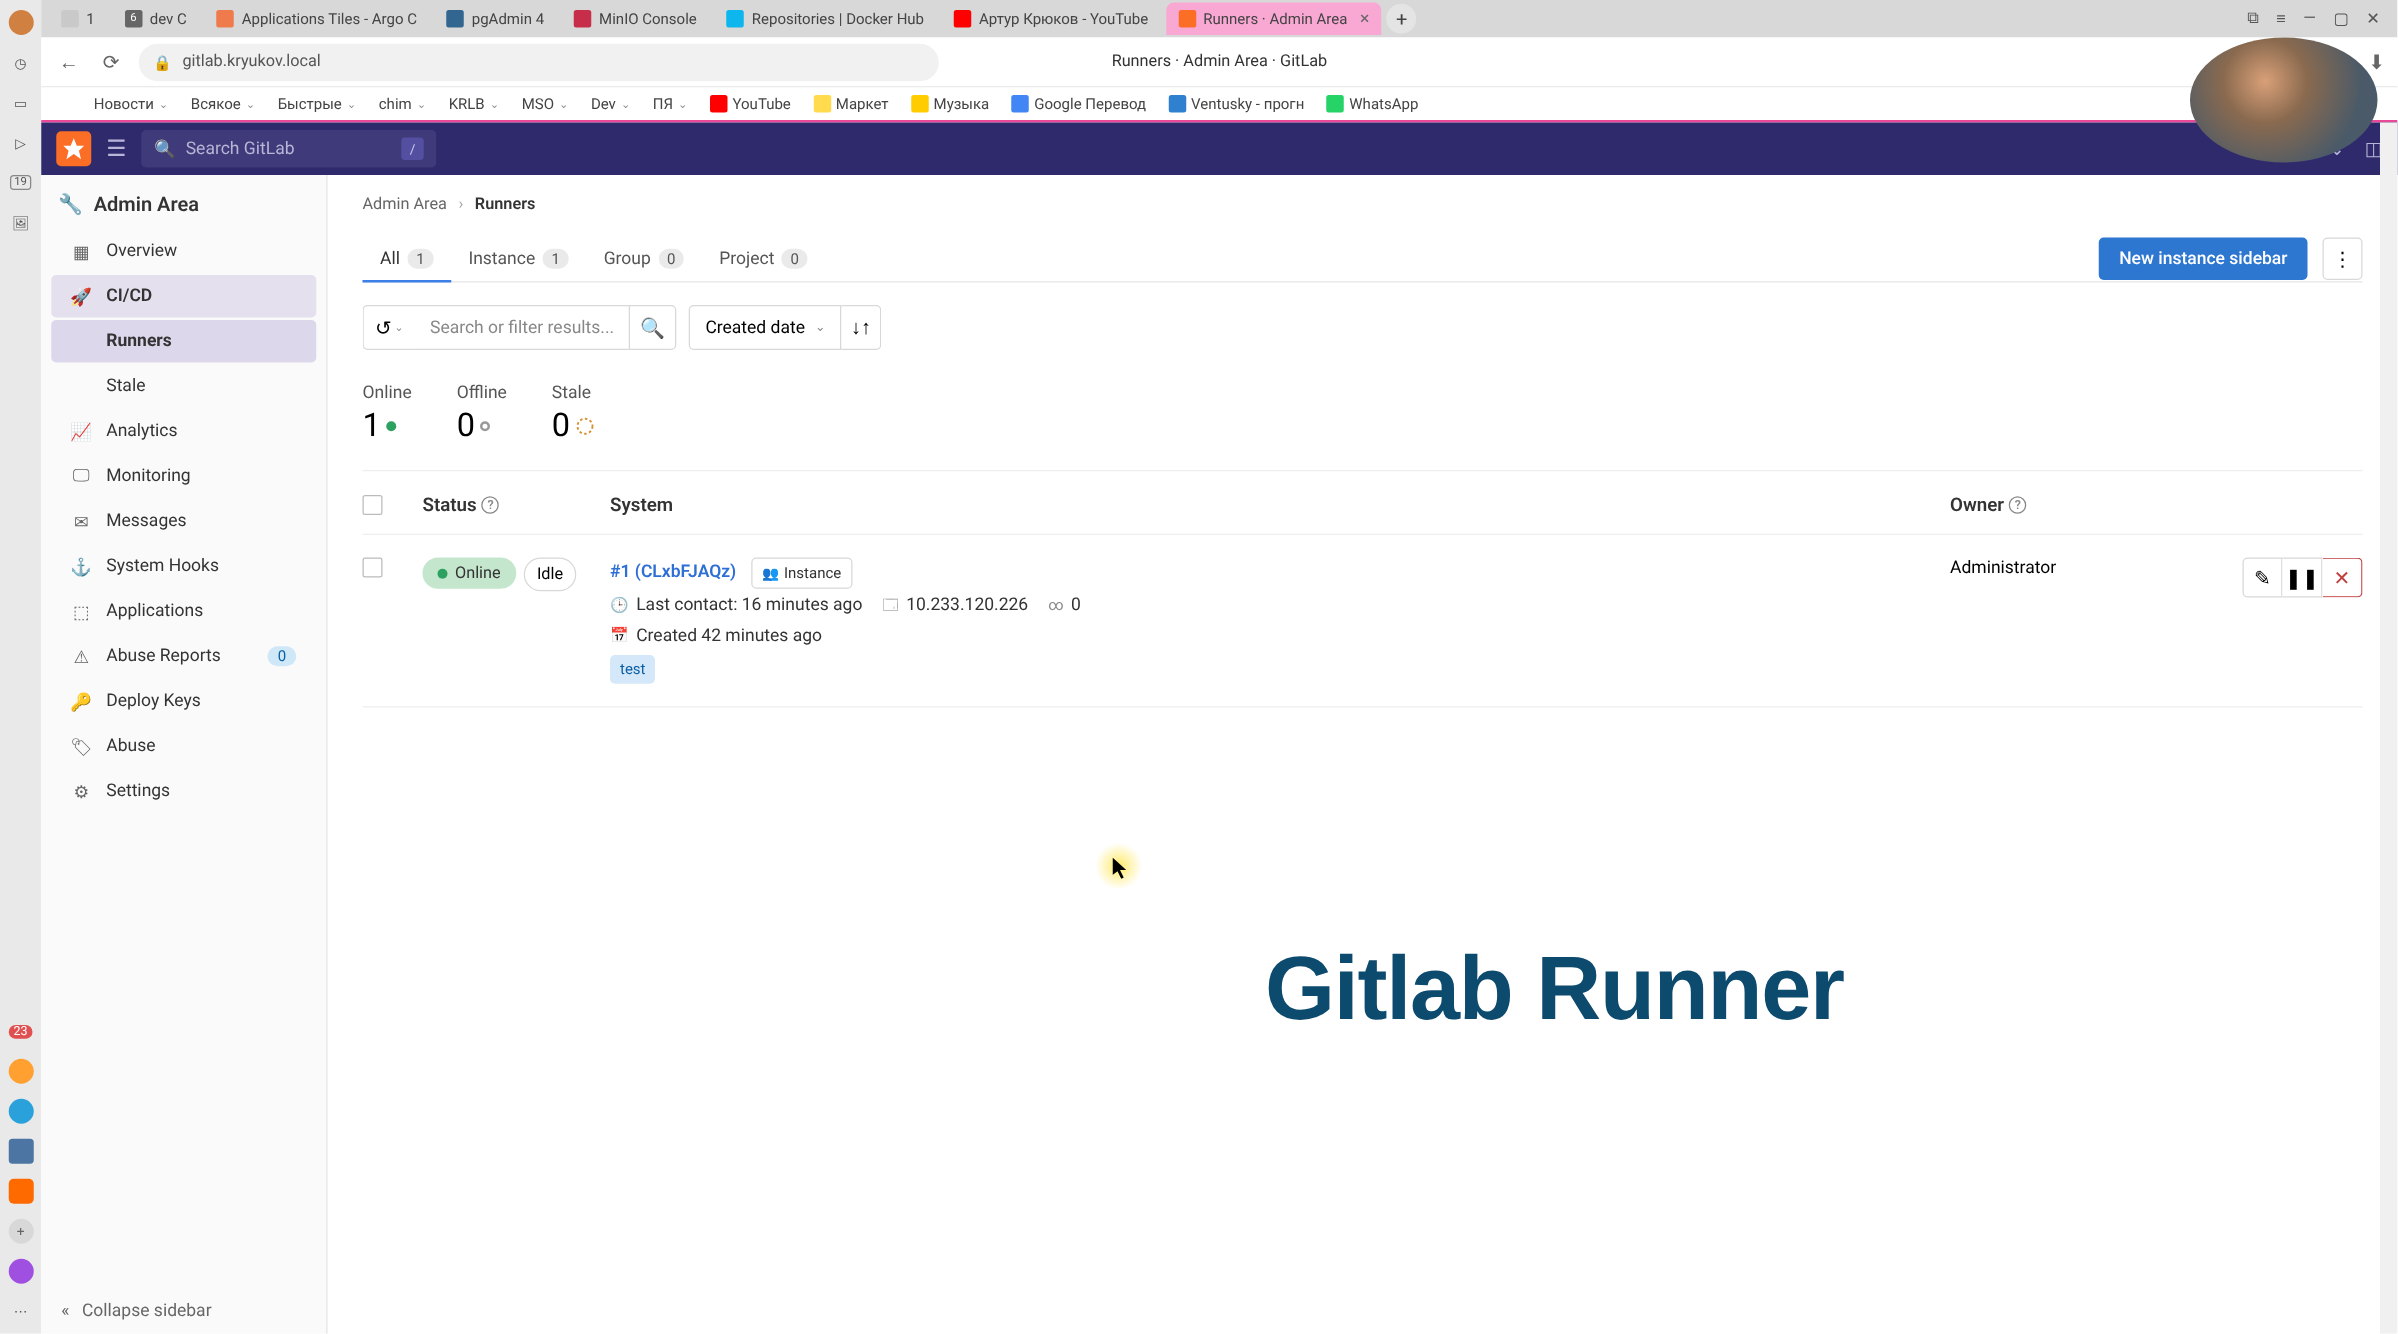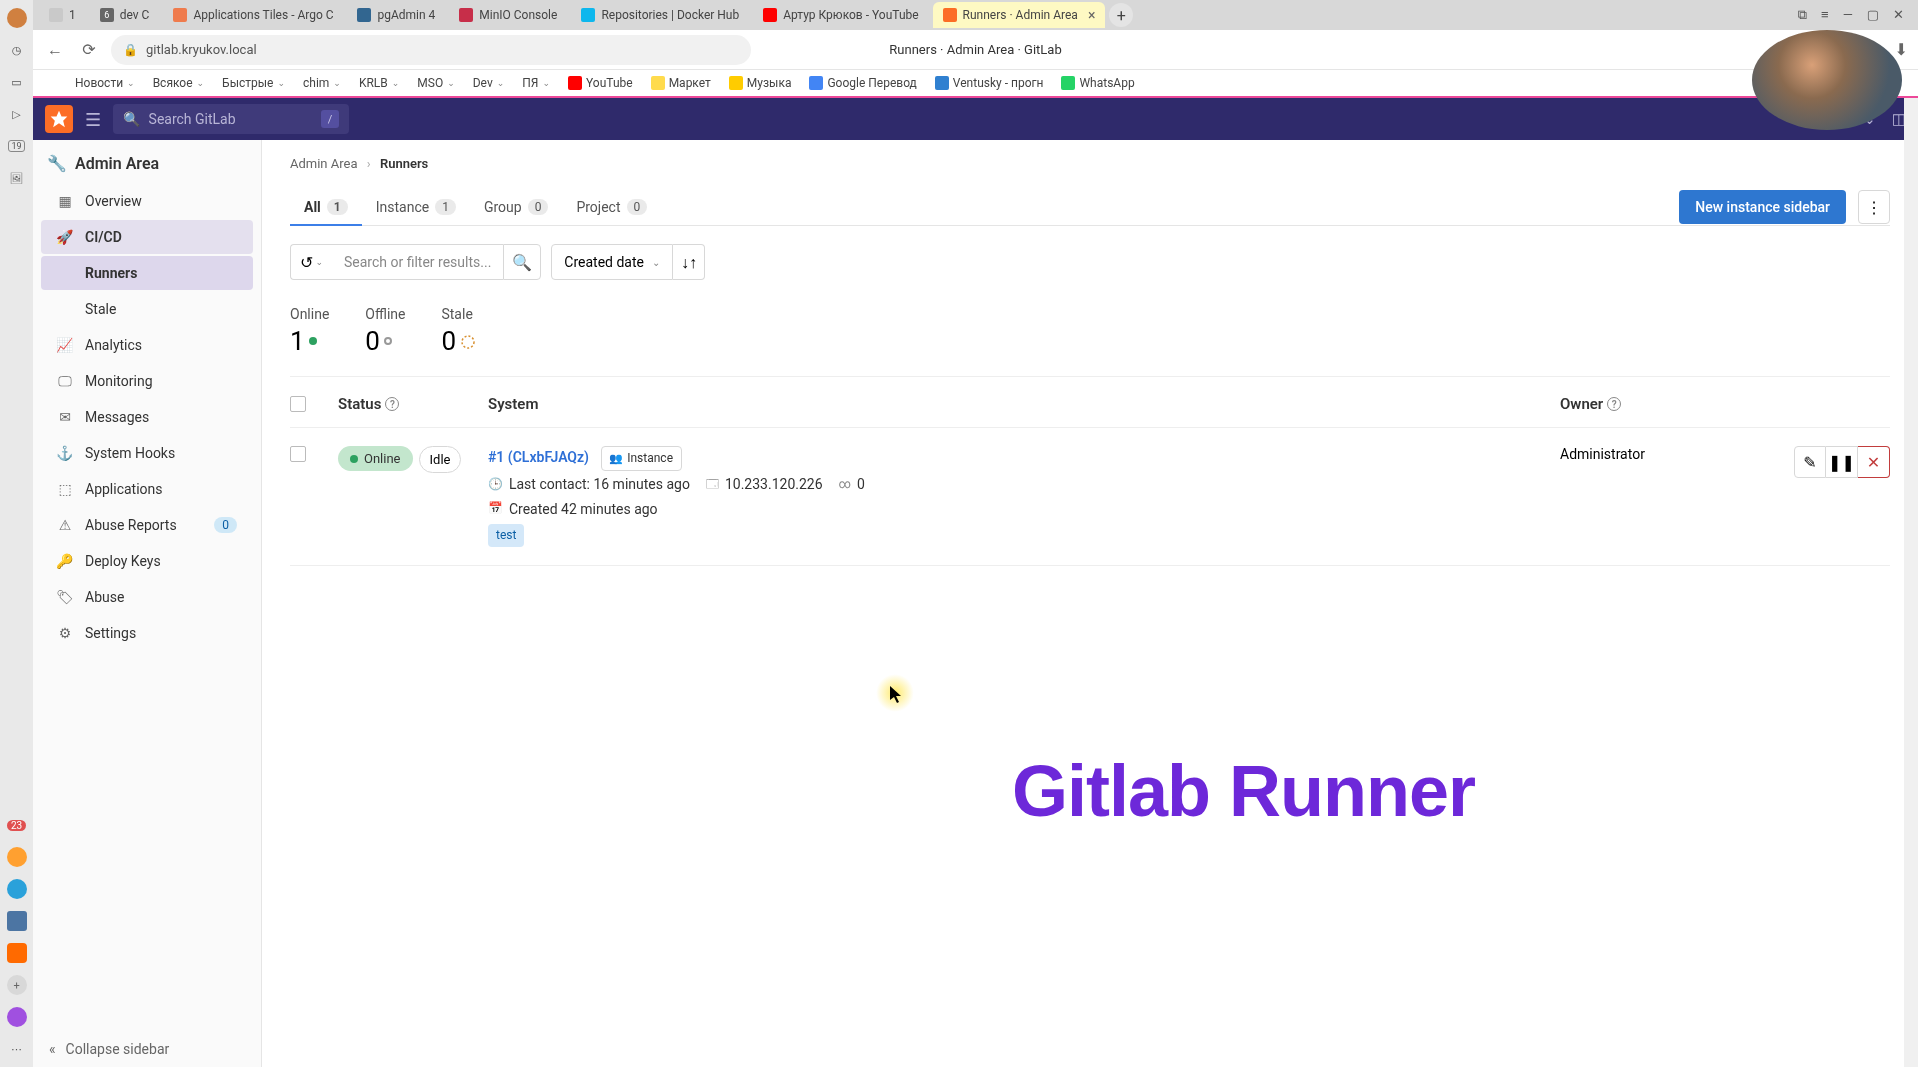--- a/index.html
+++ b/index.html
@@ -1,21 +1,21 @@
 <!DOCTYPE html>
 <html><head>
 <meta charset="utf-8">
 <style>
   * { box-sizing: border-box; margin: 0; padding: 0; font-family: -apple-system, BlinkMacSystemFont, "Segoe UI", Roboto, sans-serif; }
   body { background: #fff; overflow: hidden; width: 1918px; height: 1067px; position: relative; }
 
   
   .browser-top { height: 30px; background: #d8d8d8; display: flex; align-items: center; padding: 0 6px; gap: 4px; }
   .tab { display: flex; align-items: center; gap: 6px; height: 26px; padding: 0 10px; border-radius: 6px 6px 0 0; font-size: 12px; color: #444; cursor: pointer; max-width: 180px; white-space: nowrap; overflow: hidden; }
-  .tab.active { background: #fef9c3; }
+  .tab.active { background: #f9a8d4; }
   .tab .favicon { width: 14px; height: 14px; border-radius: 2px; display: inline-block; flex-shrink: 0; }
   .tab .close { font-size: 14px; color: #666; margin-left: 4px; }
   .newtab { width: 24px; height: 24px; border-radius: 50%; background: #e4e4e4; display: flex; align-items: center; justify-content: center; font-size: 16px; color: #444; }
   .win-ctrl { margin-left: auto; display: flex; gap: 14px; padding-right: 8px; color: #555; font-size: 13px; }
   .win-ctrl span { cursor: pointer; }
 
   .addr-bar { height: 40px; background: #fff; display: flex; align-items: center; padding: 0 10px; gap: 10px; border-bottom: 1px solid #e5e5e5; }
   .nav-btn { width: 24px; height: 24px; display: flex; align-items: center; justify-content: center; color: #666; cursor: pointer; }
   .url-box { flex: 0 0 640px; height: 30px; background: #f1f1f1; border-radius: 15px; display: flex; align-items: center; padding: 0 12px; gap: 8px; font-size: 13px; color: #555; }
   .url-box .lock { font-size: 12px; }
@@ -57,21 +57,21 @@
   .sb-collapse { position: absolute; bottom: 10px; left: 16px; display: flex; align-items: center; gap: 10px; font-size: 14px; color: #666; cursor: pointer; }
 
   .content { flex: 1; padding: 16px 28px 16px 28px; overflow: auto; position: relative; }
   .crumbs { font-size: 13px; color: #666; margin-bottom: 18px; }
   .crumbs a { color: #666; text-decoration: none; }
   .crumbs .sep { margin: 0 6px; color: #aaa; }
   .crumbs .cur { color: #333; font-weight: 600; }
 
   .tabs-row { display: flex; align-items: center; border-bottom: 1px solid #e5e5e5; margin-bottom: 18px; }
   .rtab { display: flex; align-items: center; gap: 6px; padding: 10px 14px; font-size: 14px; color: #555; cursor: pointer; position: relative; }
-  .rtab.active { font-weight: 700; color: #333; }
+  .rtab.active { font-weight: 400; color: #333; }
   .rtab.active::after { content: ""; position: absolute; left: 0; right: 0; bottom: -1px; height: 2px; background: #3c7fe8; }
   .rtab .cnt { background: #eaeaea; border-radius: 9px; padding: 1px 7px; font-size: 12px; color: #555; }
   .btn-new { margin-left: auto; background: #2e77d0; color: #fff; border: none; border-radius: 4px; padding: 9px 16px; font-size: 14px; font-weight: 500; cursor: pointer; }
   .btn-more { margin-left: 12px; width: 32px; height: 34px; border: 1px solid #d8d8d8; border-radius: 4px; background: #fff; display: flex; align-items: center; justify-content: center; cursor: pointer; }
 
   .filter-row { display: flex; gap: 10px; margin-bottom: 22px; }
   .history-btn { width: 42px; height: 36px; border: 1px solid #d8d8d8; border-radius: 4px 0 0 4px; display: flex; align-items: center; justify-content: center; gap: 2px; cursor: pointer; }
   .search-box { flex: 1; height: 36px; padding: 0 12px; font-size: 14px; color: #888; display: flex; align-items: center; border-top: 1px solid #d8d8d8; border-bottom: 1px solid #d8d8d8; }
   .search-go { width: 38px; height: 36px; border: 1px solid #d8d8d8; border-radius: 0 4px 4px 0; display: flex; align-items: center; justify-content: center; cursor: pointer; }
   .filter-group { display: flex; }
@@ -108,21 +108,21 @@
   .tag { background: #d4e8f9; color: #0b5fa5; border-radius: 4px; padding: 2px 8px; font-size: 12px; margin-top: 4px; display: inline-block; }
   .owner-col { width: 200px; font-size: 14px; }
   .actions-col { width: 130px; display: flex; gap: 0; align-items: flex-start; justify-content: flex-end; }
   .act-btn { width: 32px; height: 32px; border: 1px solid #d8d8d8; display: flex; align-items: center; justify-content: center; cursor: pointer; background: #fff; }
   .act-btn.first { border-radius: 4px 0 0 4px; }
   .act-btn.mid { border-left: none; }
   .act-btn.last { border-left: none; border-radius: 0 4px 4px 0; color: #c23d3d; border-color: #c23d3d; }
   .qmark { width: 14px; height: 14px; border-radius: 50%; border: 1px solid #888; display: inline-flex; align-items: center; justify-content: center; font-size: 10px; color: #888; }
 
   
-  .overlay-text { position: absolute; left: 750px; top: 610px; font-size: 72px; font-weight: 800; color: #6d28d9; font-family: Arial, sans-serif; letter-spacing: -1px; pointer-events: none; }
+  .overlay-text { position: absolute; left: 750px; top: 610px; font-size: 72px; font-weight: 800; color: #0c4a6e; font-family: Arial, sans-serif; letter-spacing: -1px; pointer-events: none; }
 
   
   .webcam { position: absolute; top: 30px; right: 16px; width: 150px; height: 100px; border-radius: 50%; background: radial-gradient(circle at 40% 35%, #d9a078 0%, #8a6a4f 30%, #4a5a68 70%); z-index: 100; }
 
   
   .cursor-hl { position: absolute; left: 614px; top: 534px; width: 38px; height: 38px; border-radius: 50%; background: radial-gradient(circle, rgba(255,230,80,0.85) 0%, rgba(255,230,80,0) 70%); pointer-events: none; }
   .cursor { position: absolute; left: 628px; top: 546px; pointer-events: none; }
   .cursor svg { width: 14px; height: 18px; }
 
   .right-scroll { position: absolute; top: 98px; right: 0; bottom: 0; width: 14px; background: #f0f0f0; }

